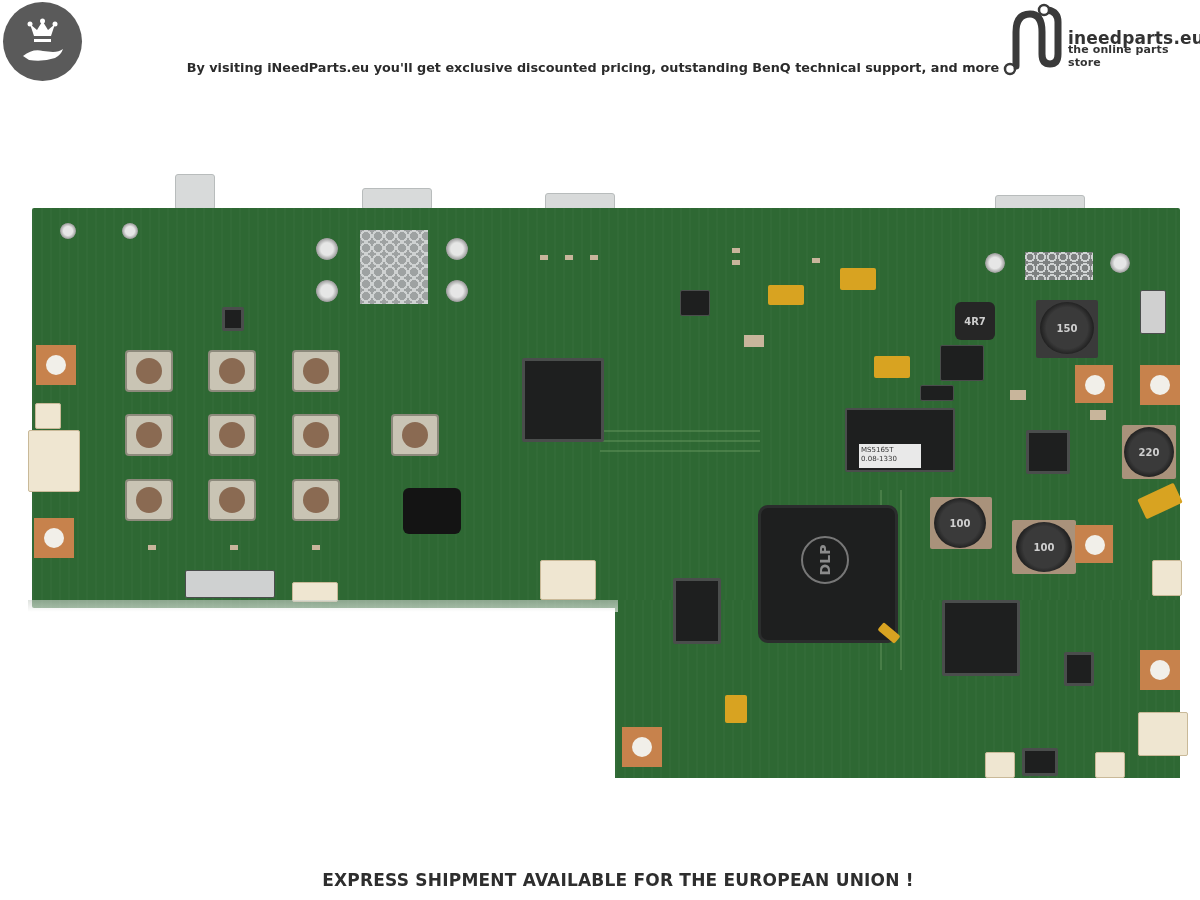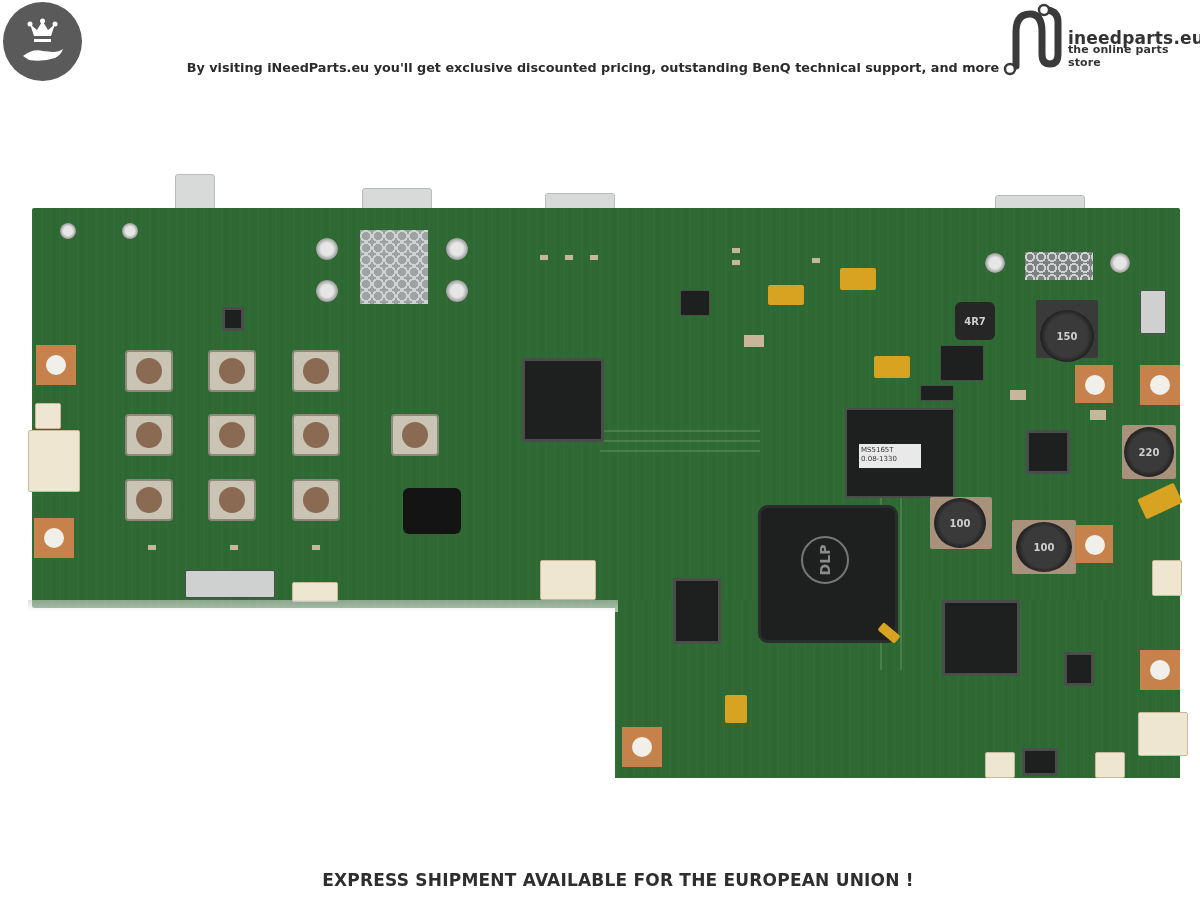--- a/index.html
+++ b/index.html
@@ -122,36 +122,36 @@
   <div class="white-conn" style="left:1138px;top:552px;width:50px;height:44px;"></div>
   <div class="white-conn" style="left:1152px;top:400px;width:30px;height:36px;"></div>
   <div class="white-conn" style="left:985px;top:592px;width:30px;height:26px;"></div>
   <div class="white-conn" style="left:1095px;top:592px;width:30px;height:26px;"></div>
 
   <div class="chip" style="left:522px;top:198px;width:82px;height:84px;"></div>
   <div class="chip" style="left:758px;top:345px;width:140px;height:138px;border-radius:10px;border-color:#2b2d2d;">
     <div class="dlp-logo">DLP</div>
   </div>
   <div class="gold" style="left:878px;top:468px;width:22px;height:10px;transform:rotate(40deg);"></div>
-  <div class="chip" style="left:845px;top:248px;width:110px;height:90px;border-width:2px;">
+  <div class="chip" style="left:845px;top:248px;width:110px;height:64px;border-width:2px;">
     <div class="label-sticker" style="position:absolute;left:12px;top:34px;width:62px;height:24px;">
       <div>MS5165T</div>
       <div>0.08-1330</div>
     </div>
   </div>
   <div class="chip" style="left:673px;top:418px;width:48px;height:66px;"></div>
   <div class="chip" style="left:942px;top:440px;width:78px;height:76px;"></div>
   <div class="chip" style="left:1026px;top:270px;width:44px;height:44px;"></div>
   <div class="chip" style="left:1064px;top:492px;width:30px;height:34px;"></div>
   <div class="chip" style="left:222px;top:147px;width:22px;height:24px;"></div>
   <div class="chip" style="left:1022px;top:588px;width:36px;height:28px;"></div>
 
   <div class="coil" style="left:955px;top:142px;width:40px;height:38px;border-radius:6px;background:#262626;">4R7</div>
   <div class="coil-base" style="left:1036px;top:140px;width:62px;height:58px;background:#3a3a3a;"></div>
-  <div class="coil" style="left:1040px;top:150px;width:54px;height:52px;">150</div>
+  <div class="coil" style="left:1040px;top:142px;width:54px;height:52px;">150</div>
   <div class="coil-base" style="left:1122px;top:265px;width:54px;height:54px;"></div>
   <div class="coil" style="left:1124px;top:267px;width:50px;height:50px;">220</div>
   <div class="coil-base" style="left:930px;top:337px;width:62px;height:52px;"></div>
   <div class="coil" style="left:934px;top:338px;width:52px;height:50px;">100</div>
   <div class="coil-base" style="left:1012px;top:360px;width:64px;height:54px;"></div>
   <div class="coil" style="left:1016px;top:362px;width:56px;height:50px;">100</div>
 
   <div class="pad" style="left:1075px;top:205px;width:38px;height:38px;"></div>
   <div class="pad" style="left:1075px;top:365px;width:38px;height:38px;"></div>
 

